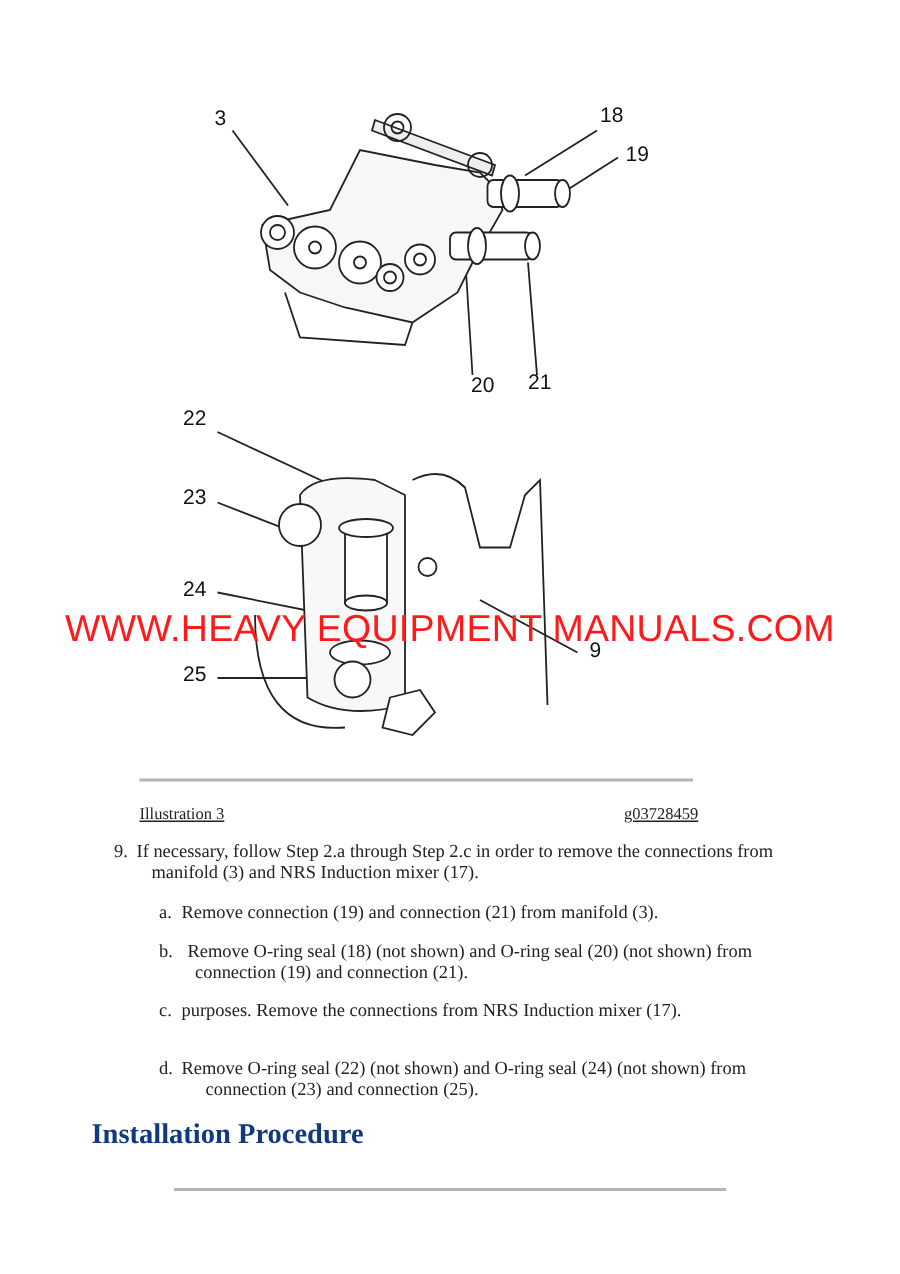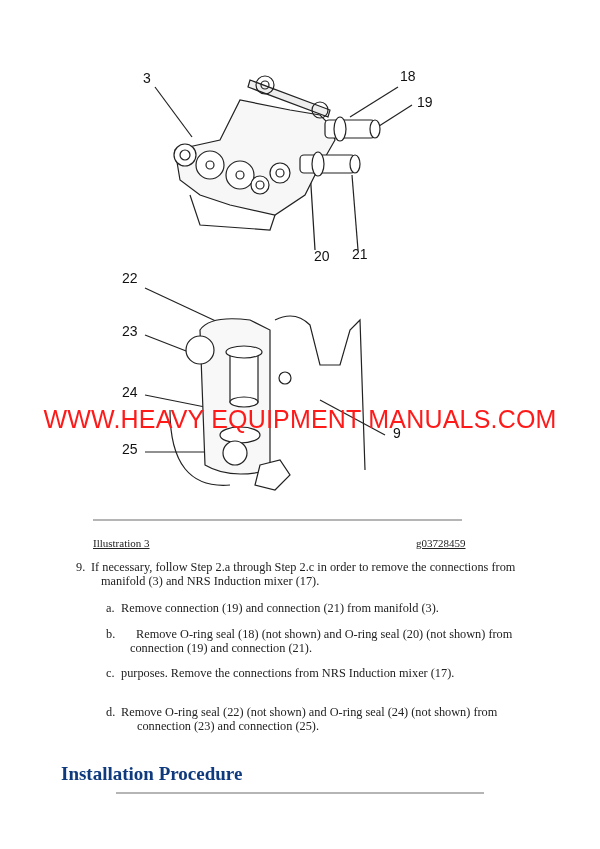--- a/index.html
+++ b/index.html
@@ -4,21 +4,21 @@
 <style>
   html, body { margin: 0; padding: 0; background: #ffffff; }
   body { width: 600px; height: 849px; position: relative; overflow: hidden; font-family: "Liberation Serif", serif; color: #111; }
   .fig { position: absolute; }
   .callout { position: absolute; font-family: "Liberation Sans", sans-serif; font-size: 14px; color: #111; }
   .watermark { position: absolute; left: 0; top: 405px; width: 600px; text-align: center; font-family: "Liberation Sans", sans-serif; font-size: 25px; color: #ff1a1a; letter-spacing: 0.2px; white-space: nowrap; }
   .rule { position: absolute; height: 2px; background: #b5b5b5; }
   .caption { position: absolute; font-size: 11px; color: #222; text-decoration: underline; }
   .step { position: absolute; font-size: 12.3px; line-height: 14px; color: #222; }
   .num { position: absolute; }
-  .heading { position: absolute; left: 61px; top: 746px; font-size: 19px; font-weight: bold; color: #0f3a7d; margin-top: 17px; }
+  .heading { position: absolute; left: 61px; top: 746px; font-size: 19px; font-weight: bold; color: #0f3a7d; }
 </style>
 </head>
 <body>
 
 <svg class="fig" style="left:130px;top:55px" width="320" height="215" viewBox="0 0 320 215" fill="none" stroke="#222" stroke-width="1.2">
 
   <line x1="25" y1="32" x2="62" y2="82"></line>
   <line x1="268" y1="32" x2="220" y2="62"></line>
   <line x1="282" y1="50" x2="235" y2="80"></line>
   <line x1="185" y1="195" x2="180" y2="115"></line>
@@ -90,21 +90,21 @@
   <div style="margin-left:25px">manifold (3) and NRS Induction mixer (17).</div>
 </div>
 
 <div class="step" style="left:106px;top:601px;width:450px">
   <span class="num" style="left:0">a.</span>
   <div style="margin-left:15px">Remove connection (19) and connection (21) from manifold (3).</div>
 </div>
 
 <div class="step" style="left:106px;top:627px;width:450px">
   <span class="num" style="left:0">b.</span>
-  <div style="margin-left:30px">Remove O-ring seal (18) (not shown) and O-ring seal (20) (not shown) from</div>
+  <div style="margin-left:19px">Remove O-ring seal (18) (not shown) and O-ring seal (20) (not shown) from</div>
   <div style="margin-left:24px">connection (19) and connection (21).</div>
 </div>
 
 <div class="step" style="left:106px;top:666px;width:450px">
   <span class="num" style="left:0">c.</span>
   <div style="margin-left:15px">purposes. Remove the connections from NRS Induction mixer (17).</div>
 </div>
 
 <div class="step" style="left:106px;top:705px;width:450px">
   <span class="num" style="left:0">d.</span>

